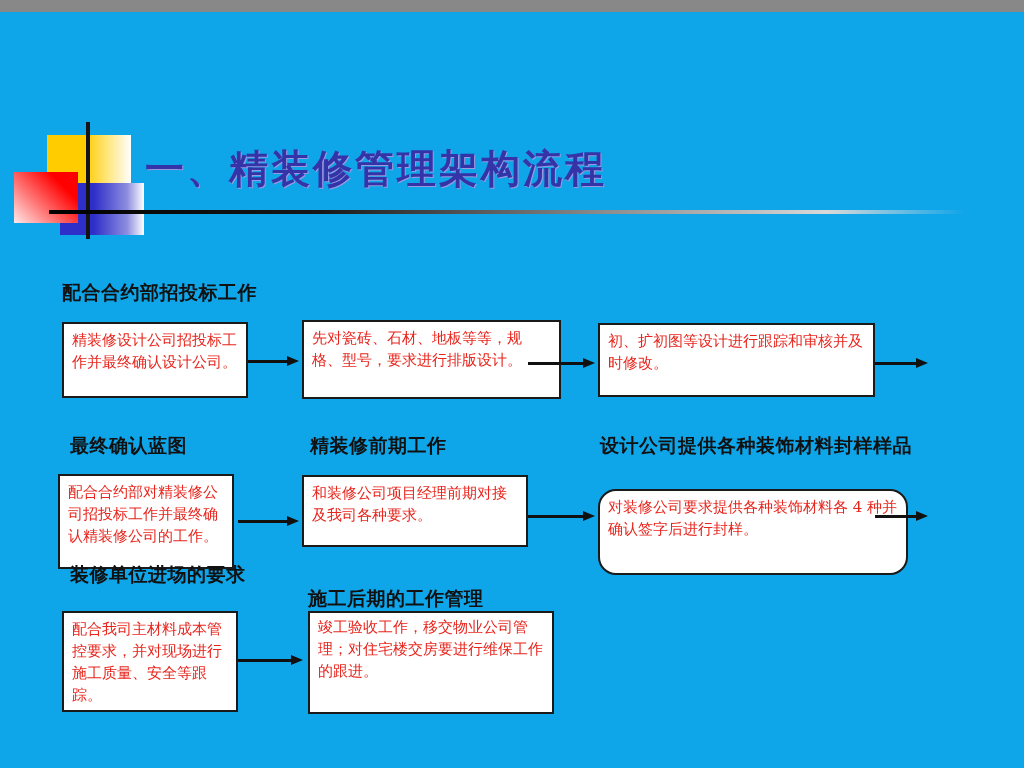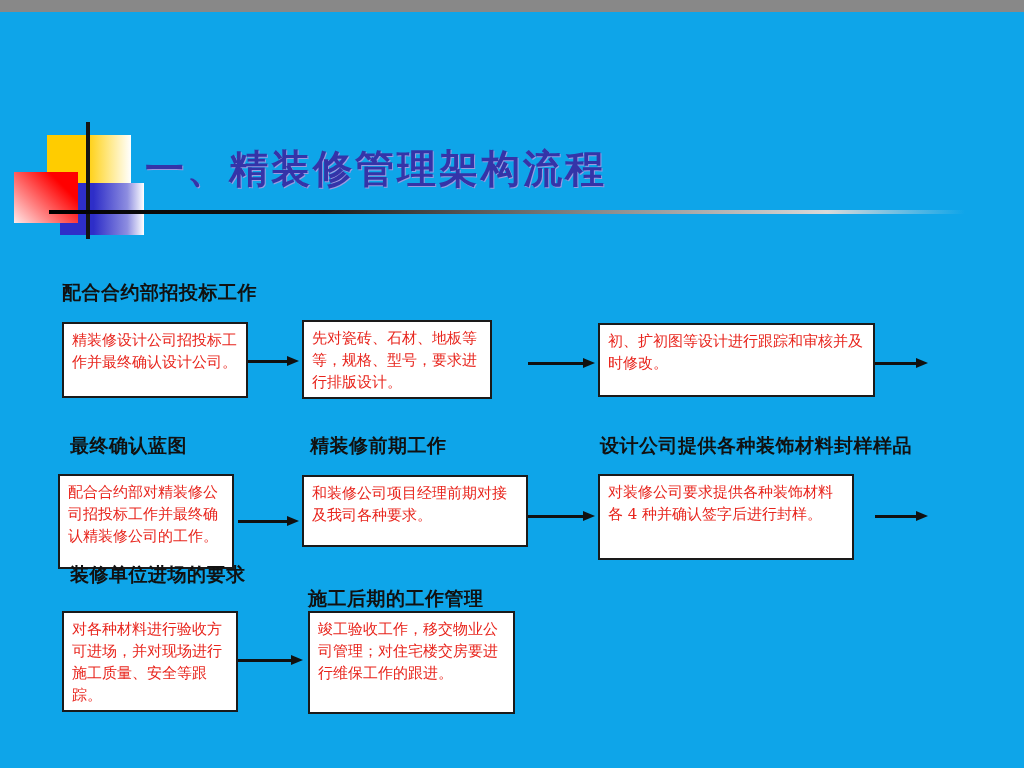--- a/index.html
+++ b/index.html
@@ -52,40 +52,40 @@
   <div class="sq" id="sq-yellow"></div>
   <div class="sq" id="sq-blue"></div>
   <div class="sq" id="sq-red"></div>
   <div class="sq" id="v-line"></div>
   <div class="sq" id="h-line"></div>
   <div id="page-title">一、精装修管理架构流程</div>
 
   <div class="flow-header" style="left:62px;top:268px;">配合合约部招投标工作</div>
 
   <div class="flow-box" style="left:62px;top:310px;width:186px;height:76px;">精装修设计公司招投标工作并最终确认设计公司。</div>
-  <div class="flow-box" style="left:302px;top:308px;width:190px;height:79px;">先对瓷砖、石材、地板等等，规格、型号，要求进行排版设计。</div>
+  <div class="flow-box" style="left:302px;top:308px;width:259px;height:79px;">先对瓷砖、石材、地板等等，规格、型号，要求进行排版设计。</div>
   <div class="flow-box" style="left:598px;top:311px;width:277px;height:74px;">初、扩初图等设计进行跟踪和审核并及时修改。</div>
 
   <div class="arrow" style="left:248px;top:348px;width:40px;"></div>
   <div class="arrow" style="left:528px;top:350px;width:56px;"></div>
   <div class="arrow" style="left:875px;top:350px;width:42px;"></div>
 
   <div class="flow-header" style="left:70px;top:421px;">最终确认蓝图</div>
   <div class="flow-header" style="left:310px;top:421px;">精装修前期工作</div>
   <div class="flow-header" style="left:600px;top:421px;">设计公司提供各种装饰材料封样样品</div>
 
   <div class="flow-box" style="left:58px;top:462px;width:176px;height:95px;">配合合约部对精装修公司招投标工作并最终确认精装修公司的工作。</div>
   <div class="flow-box" style="left:302px;top:463px;width:226px;height:72px;">和装修公司项目经理前期对接及我司各种要求。</div>
-  <div class="flow-box" style="left:598px;top:462px;width:256px;height:86px;">对装修公司要求提供各种装饰材料各 4 种并确认签字后进行封样。</div>
+  <div class="flow-box" style="left:598px;top:477px;width:310px;height:86px;border-radius:18px;">对装修公司要求提供各种装饰材料各 4 种并确认签字后进行封样。</div>
 
   <div class="arrow" style="left:238px;top:508px;width:50px;"></div>
   <div class="arrow" style="left:528px;top:503px;width:56px;"></div>
   <div class="arrow" style="left:875px;top:503px;width:42px;"></div>
 
   <div class="flow-header" style="left:70px;top:550px;">装修单位进场的要求</div>
   <div class="flow-header" style="left:308px;top:574px;">施工后期的工作管理</div>
 
-  <div class="flow-box" style="left:62px;top:599px;width:176px;height:101px;">对各种材料进行验收方可进场，并对现场进行施工质量、安全等跟踪。</div>
-  <div class="flow-box" style="left:308px;top:599px;width:207px;height:103px;">竣工验收工作，移交物业公司管理；对住宅楼交房要进行维保工作的跟进。</div>
+  <div class="flow-box" style="left:62px;top:599px;width:176px;height:101px;">配合我司主材料成本管控要求，并对现场进行施工质量、安全等跟踪。</div>
+  <div class="flow-box" style="left:308px;top:599px;width:246px;height:103px;font-family:Liberation Mono, monospace;">竣工验收工作，移交物业公司管理；对住宅楼交房要进行维保工作的跟进。</div>
 
   <div class="arrow" style="left:238px;top:647px;width:54px;"></div>
 
 </div>
 
 </body></html>

